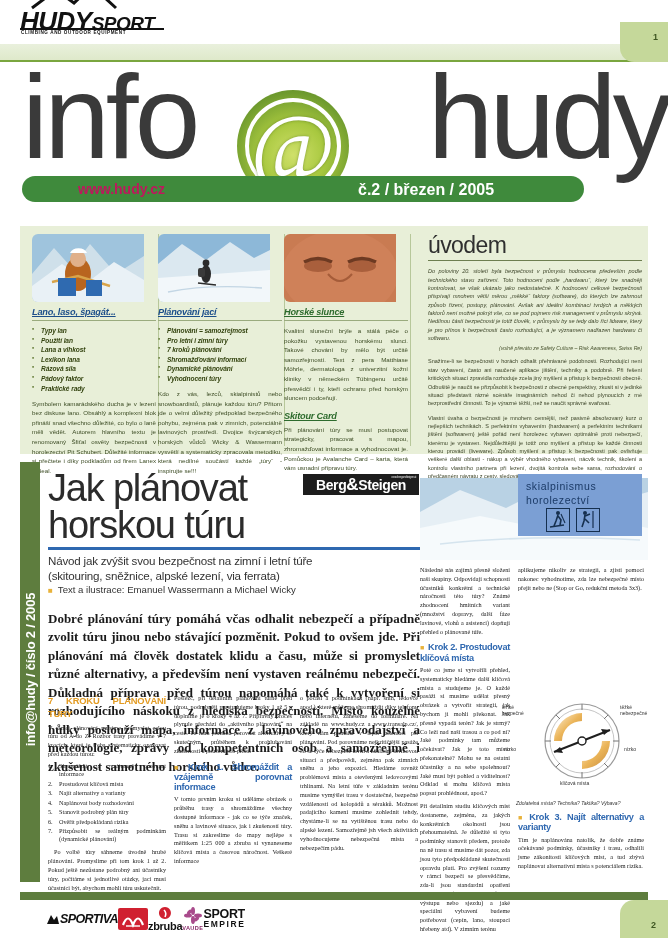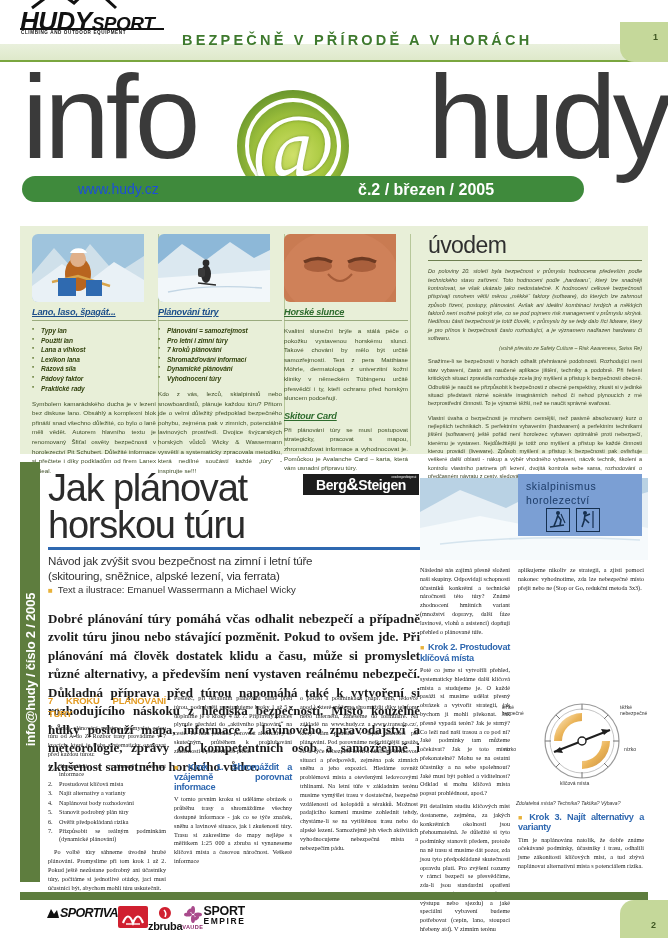--- a/index.html
+++ b/index.html
@@ -57,21 +57,21 @@
   .at-glyph {
     position:absolute; left:0; top:0; width:112px; height:112px;
     font-family:"Liberation Serif", serif; font-size:92px; color:#fff;
     display:flex; align-items:center; justify-content:center; line-height:1;
     text-shadow: 0 0 3px rgba(80,110,30,.6);
   }
   .mast-bar {
     position:absolute; left:22px; top:114px; width:562px; height:26px;
     background:#3f8a3c; border-radius:13px;
   }
-  .mast-url { position:absolute; left:78px; top:119px; font-size:14px; font-weight:normal; color:#1d4ed8; }
+  .mast-url { position:absolute; left:78px; top:119px; font-size:14px; font-weight:bold; color:#be185d; }
   .mast-issue { position:absolute; left:358px; top:119px; font-size:16px; font-weight:bold; color:#fff; }
 
   
   .panel {
     position:absolute; left:20px; top:226px; width:628px; height:228px;
     background:#e8efd8;
   }
   .divider-v { position:absolute; top:8px; width:1px; height:212px; background:#b7c79a; }
 
   
@@ -201,41 +201,40 @@
   .caption-it { position:absolute; font-size:5px; font-style:italic; color:#333; }
 
   
   .footer { position:absolute; left:0; top:892px; width:668px; height:52px; }
   .footer-bar { position:absolute; left:20px; top:0; width:628px; height:8px; background:#5e7d3e; }
   .footer-tab {
     position:absolute; right:0; top:8px; width:48px; height:38px;
     background:#c5d89a; border-radius:14px 0 0 0;
   }
   .footer-tab-num { position:absolute; right:12px; top:20px; font-size:9px; color:#3f5722; font-weight:bold; }
-  .logos { position:absolute; left:46px; top:14px; display:flex; align-items:flex-start; gap:0; }
+  .logos { position:absolute; left:46px; top:14px; display:flex; align-items:center; gap:0; }
   .lg { display:flex; align-items:center; }
   .lg-sportiva { font-size:12.5px; font-weight:bold; font-style:italic; color:#111; letter-spacing:-.6px; }
   .lg-tnf { width:30px; height:22px; background:#d02030; border-radius:2px; position:relative; }
   .lg-deuter { font-size:11px; font-weight:bold; color:#111; letter-spacing:-.3px; }
   .lg-vaude { font-size:5.6px; font-weight:bold; color:#8a2a6a; letter-spacing:.4px; }
   .lg-rock { font-size:12.5px; font-weight:bold; color:#111; letter-spacing:-.3px; line-height:.92; }
   .lg-rock .sub { font-size:8.5px; letter-spacing:1.6px; display:block; }
 </style>
 </head>
 <body>
 
 <div class="page">
 
   <div class="topbar">
     <div class="topbar-bg"></div>
     <div class="topbar-line"></div>
     <div class="page-tab">
       <div class="page-tab-num">1</div>
     </div>
-    <div class="banner-title">BEZPEČNĚ V PŘÍRODĚ A V HORÁCH</div>
   </div>
 
   <div class="hudy-logo">
     <svg class="hudy-mtn" width="120" height="26" viewBox="0 0 120 26">
       <path d="M2 24 L26 6 L44 19 L62 2 L86 24" fill="none" stroke="#111" stroke-width="3"></path>
       <circle cx="92" cy="7" r="7" fill="#111"></circle>
     </svg>
     <div class="hudy-word">
       <span>HUDY</span><span class="sport">SPORT</span>
     </div>
@@ -301,21 +300,21 @@
         <g transform="translate(48,40)">
           <ellipse cx="0" cy="0" rx="5" ry="9" fill="#2b2b2b"></ellipse>
           <circle cx="0" cy="-11" r="3.4" fill="#2b2b2b"></circle>
           <rect x="-8" y="-6" width="7" height="9" rx="2" fill="#3a3a3a"></rect>
           <path d="M-8 9 L10 11" stroke="#2b2b2b" stroke-width="1.6"></path>
         </g>
         <path d="M10 58 Q50 50 104 54" stroke="#c3d6e4" stroke-width="1.4" fill="none"></path>
       </svg>
       
     </div>
-    <div class="card-title">Plánování túry</div>
+    <div class="card-title">Plánování jací</div>
     <div class="card-rule"></div>
     <ul class="bullets">
       <li>Plánování = samozřejmost</li>
       <li>Pro letní i zimní túry</li>
       <li>7 kroků plánování</li>
       <li>Shromažďování informací</li>
       <li>Dynamické plánování</li>
       <li>Vyhodnocení túry</li>
     </ul>
     <div class="card-body">Kdo z vás, lezců, skialpinistů nebo snowboardistů, plánuje každou túru? Přitom jde o velmi důležitý předpoklad bezpečného pohybu, zejména pak v zimních, potenciálně lavinových prostředí. Dvojice švýcarských horských vůdců Wicky &amp; Wassermann vysvětlí a systematicky zpracovala metodiku, která nedílné součástí každé „túry“ - inspirujte se!!!</div>

